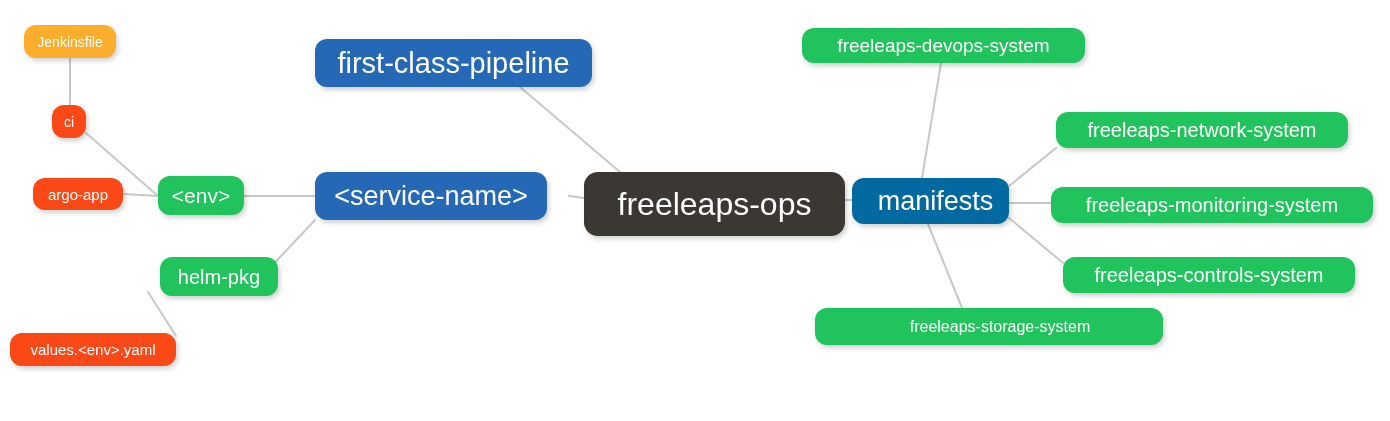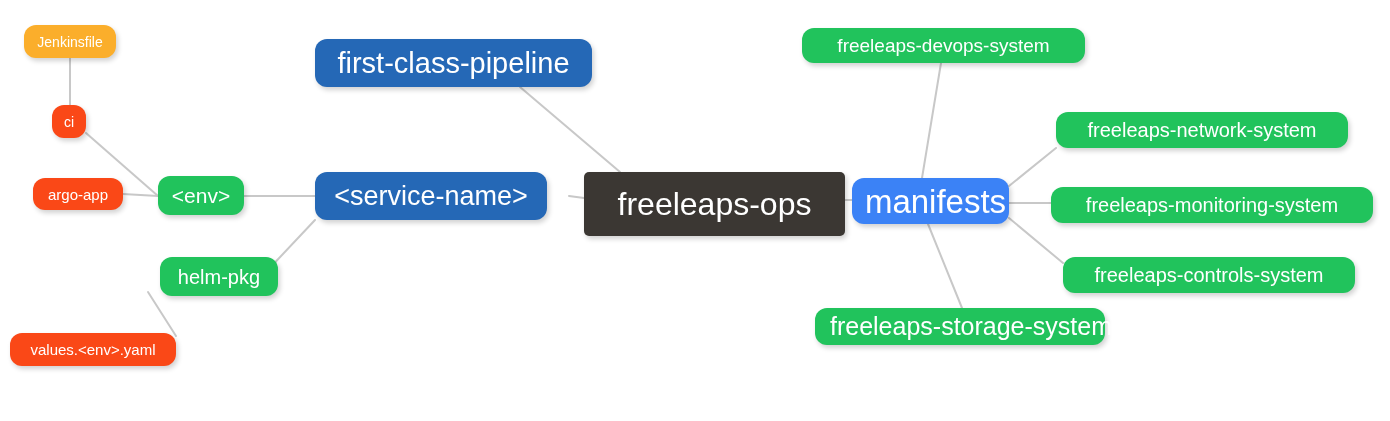--- a/index.html
+++ b/index.html
@@ -30,21 +30,21 @@
     align-items: center;
     justify-content: center;
     color: #ffffff;
     border-radius: 12px;
     white-space: nowrap;
     box-shadow: 2px 3px 5px rgba(0,0,0,0.18);
     line-height: 1;
     padding: 0 10px;
   }
   .node.n-root {
-    border-radius: 5px;
+    border-radius: 14px;
   }
 </style>
 </head>
 <body>
 
 <div id="canvas">
   <svg id="edges">
       <line x1="70" y1="58" x2="70" y2="105" stroke="#c8c8c8" stroke-width="2" stroke-linecap="round"></line>
       <line x1="86" y1="133" x2="158" y2="196" stroke="#c8c8c8" stroke-width="2" stroke-linecap="round"></line>
       <line x1="123" y1="194" x2="158" y2="196" stroke="#c8c8c8" stroke-width="2" stroke-linecap="round"></line>
@@ -81,32 +81,32 @@
       </div>
       <div class="node" style="left: 315px; top: 39px; width: 277px; height: 48px; background: rgb(37, 104, 182); font-size: 29px;">
         <span>first-class-pipeline</span>
       </div>
       <div class="node" style="left: 315px; top: 172px; width: 232px; height: 48px; background: rgb(37, 104, 182); font-size: 27px;">
         <span>&lt;service-name&gt;</span>
       </div>
       <div class="node n-root" style="left: 584px; top: 172px; width: 261px; height: 64px; background: rgb(59, 55, 51); font-size: 32px;">
         <span>freeleaps-ops</span>
       </div>
-      <div class="node" style="left: 852px; top: 178px; width: 157px; height: 46px; background: #3b82f6; font-size: 33px; padding-left: 20px;">
+      <div class="node" style="left: 852px; top: 178px; width: 157px; height: 46px; background: #0369a1; font-size: 27px; padding-left: 20px;">
         <span>manifests</span>
       </div>
       <div class="node" style="left: 802px; top: 28px; width: 283px; height: 35px; background: rgb(33, 195, 92); font-size: 19px;">
         <span>freeleaps-devops-system</span>
       </div>
       <div class="node" style="left: 1056px; top: 112px; width: 292px; height: 36px; background: rgb(33, 195, 92); font-size: 20px;">
         <span>freeleaps-network-system</span>
       </div>
       <div class="node" style="left: 1051px; top: 187px; width: 322px; height: 36px; background: rgb(33, 195, 92); font-size: 20px; text-align: center;">
         <span>freeleaps-monitoring-system</span>
       </div>
       <div class="node" style="left: 1063px; top: 257px; width: 292px; height: 36px; background: rgb(33, 195, 92); font-size: 20px;">
         <span>freeleaps-controls-system</span>
       </div>
-      <div class="node" style="left: 815px; top: 308px; width: 290px; height: 37px; background: rgb(33, 195, 92); font-size: 25px; padding-left: 32px;">
+      <div class="node" style="left: 815px; top: 308px; width: 348px; height: 37px; background: rgb(33, 195, 92); font-size: 16px; padding-left: 32px;">
         <span>freeleaps-storage-system</span>
       </div>
     </div>
 </div>
 
 </body></html>

